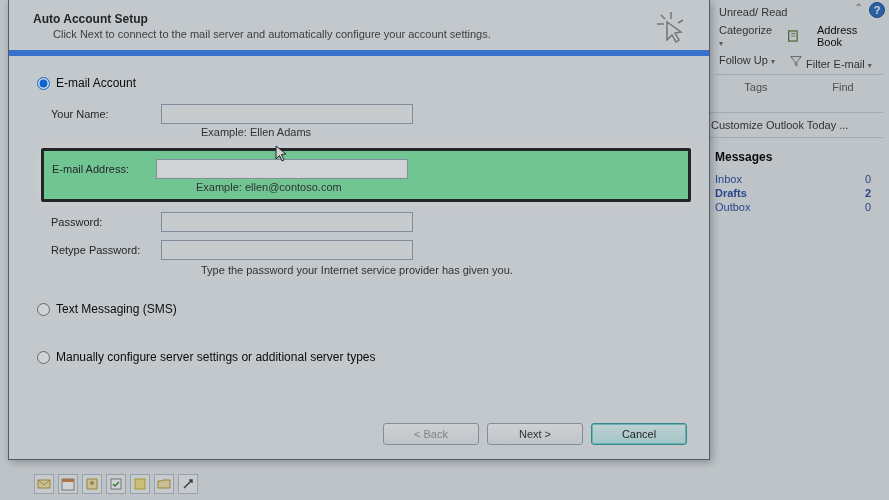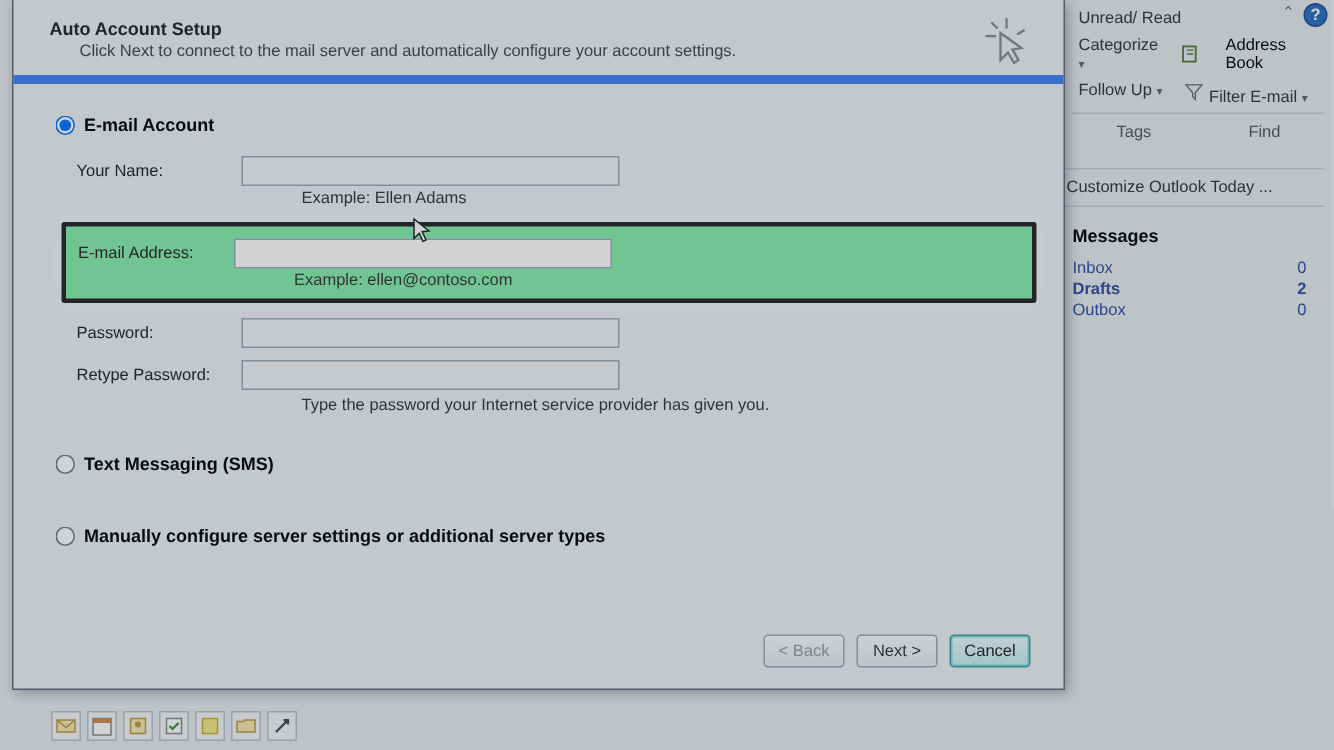--- a/index.html
+++ b/index.html
@@ -29,37 +29,37 @@
 
 
 .dialog { position: absolute; top: 0; left: 8px; width: 702px; height: 460px; background: #eef2f5; border: 1px solid #5a6a7a; border-top: none; box-shadow: 2px 2px 8px rgba(0,0,0,0.3); }
 .dialog-header { padding: 12px 60px 10px 24px; border-bottom: 6px solid #3b82f6; position: relative; }
 .dialog-title { font-weight: bold; font-size: 12px; color: #222; }
 .dialog-subtitle { font-size: 11px; color: #444; margin-left: 20px; margin-top: 2px; }
 .header-icon { position: absolute; right: 20px; top: 10px; color: #888; }
 
 .dialog-body { padding: 20px 28px 10px 28px; }
 .radio-row { display: flex; align-items: center; gap: 6px; margin-bottom: 14px; }
-.radio-label { font-weight: bold; font-size: 12px; }
+.radio-label { font-weight: normal; font-size: 12px; }
 
 .field-row { display: flex; align-items: center; margin-bottom: 2px; }
 .field-row .label { width: 110px; font-size: 11px; color: #222; }
 .field-row input[type=text], .field-row input[type=password] { width: 252px; height: 20px; border: 1px solid #9aa8b6; background: #f4f6f8; padding: 0 4px; font-size: 11px; }
 .hint-row { margin-left: 150px; font-size: 11px; color: #333; margin-bottom: 10px; }
 
 
 .highlight-box { background: #86efac; border: 3px solid #222; border-radius: 2px; padding: 8px 8px 6px 8px; margin: 6px -10px 10px -10px; box-shadow: 0 0 14px rgba(255,255,255,0.9); }
 .highlight-box .field-row .label { width: 104px; }
 .highlight-box input[type=text] { background: #fff; }
 .highlight-box .hint-row { margin-left: 144px; margin-bottom: 0; }
 
 .pw-hint { margin-left: 150px; font-size: 11px; color: #333; margin-top: 4px; }
 
 .dialog-footer { position: absolute; bottom: 14px; right: 22px; display: flex; gap: 8px; }
-.dlg-btn { width: 54px; height: 22px; border: 1px solid #9aa8b6; background: linear-gradient(#fdfdfe,#e9eef2); font-size: 11px; color: #333; border-radius: 3px; cursor: pointer; }
+.dlg-btn { width: 96px; height: 22px; border: 1px solid #9aa8b6; background: linear-gradient(#fdfdfe,#e9eef2); font-size: 11px; color: #333; border-radius: 3px; cursor: pointer; }
 .dlg-btn.disabled { color: #999; }
 .dlg-btn.primary { border: 1px solid #3aa0a0; background: linear-gradient(#eafcfc,#c6f0f0); color: #222; box-shadow: 0 0 0 1px #7dd6d6 inset; }
 
 
 .cursor-arrow { position: absolute; top: 144px; left: 265px; font-size: 16px; color: #222; pointer-events: none; }
 
 
 .taskbar { position: absolute; bottom: 6px; left: 34px; display: flex; gap: 4px; align-items: center; }
 .tb-icon { width: 20px; height: 20px; border: 1px solid #b8c2cc; background: #f4f6f8; display: flex; align-items: center; justify-content: center; font-size: 12px; }
 

